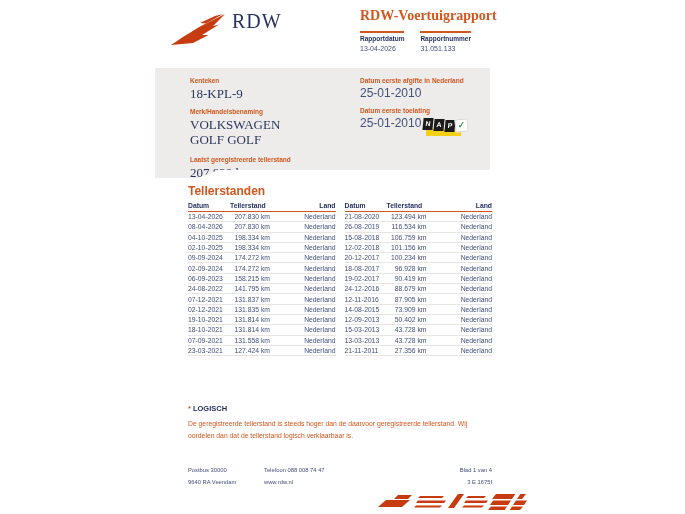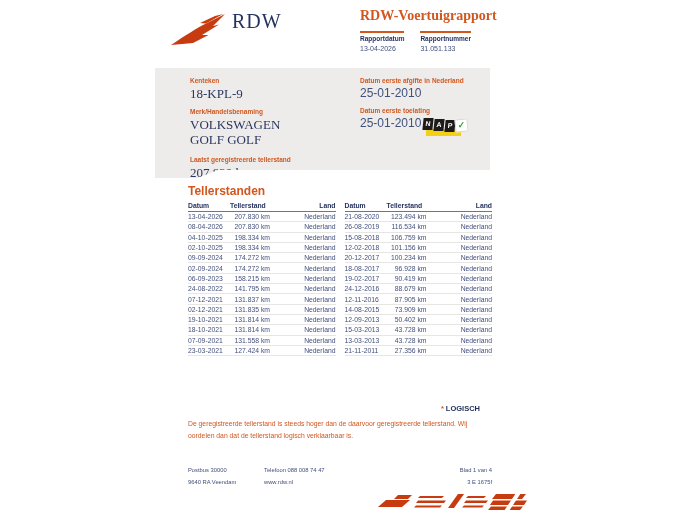--- a/index.html
+++ b/index.html
@@ -55,21 +55,21 @@
   .thead{display:flex;align-items:flex-end;border-bottom:1.5px solid #d2571f;
          padding-bottom:2px;font-size:6.8px;font-weight:bold;color:#1f2c59;}
   .h-date{width:42px;} .h-km{width:40px;} .h-land{flex:1;text-align:right;}
   .trow{display:flex;align-items:center;height:10.3px;border-bottom:1px solid #e7e6e4;
         font-size:6.8px;color:#42507c;box-sizing:border-box;}
   .trow .date{width:42px;} .trow .km{width:40px;text-align:right;}
   .trow .land{flex:1;text-align:right;}
 
   
   .footnote{position:absolute;left:188px;top:404px;width:292px;}
-  .fn-head{font-size:7.5px;font-weight:bold;color:#1f2c59;text-align:right;}
+  .fn-head{font-size:7.5px;font-weight:bold;color:#1f2c59;}
   .fn-head .ast{color:#d2571f;margin-right:2px;}
   .fn-text{margin-top:5px;font-size:6.8px;line-height:12px;color:#d2571f;}
 
   
   .footer{position:absolute;left:188px;top:464px;width:304px;display:flex;
           font-size:5.8px;line-height:12px;color:#42507c;}
   .ft-col1{width:76px;} .ft-col2{flex:1;} .ft-col3{text-align:right;}
   .ft-col3 div{white-space:nowrap;}
 
   

